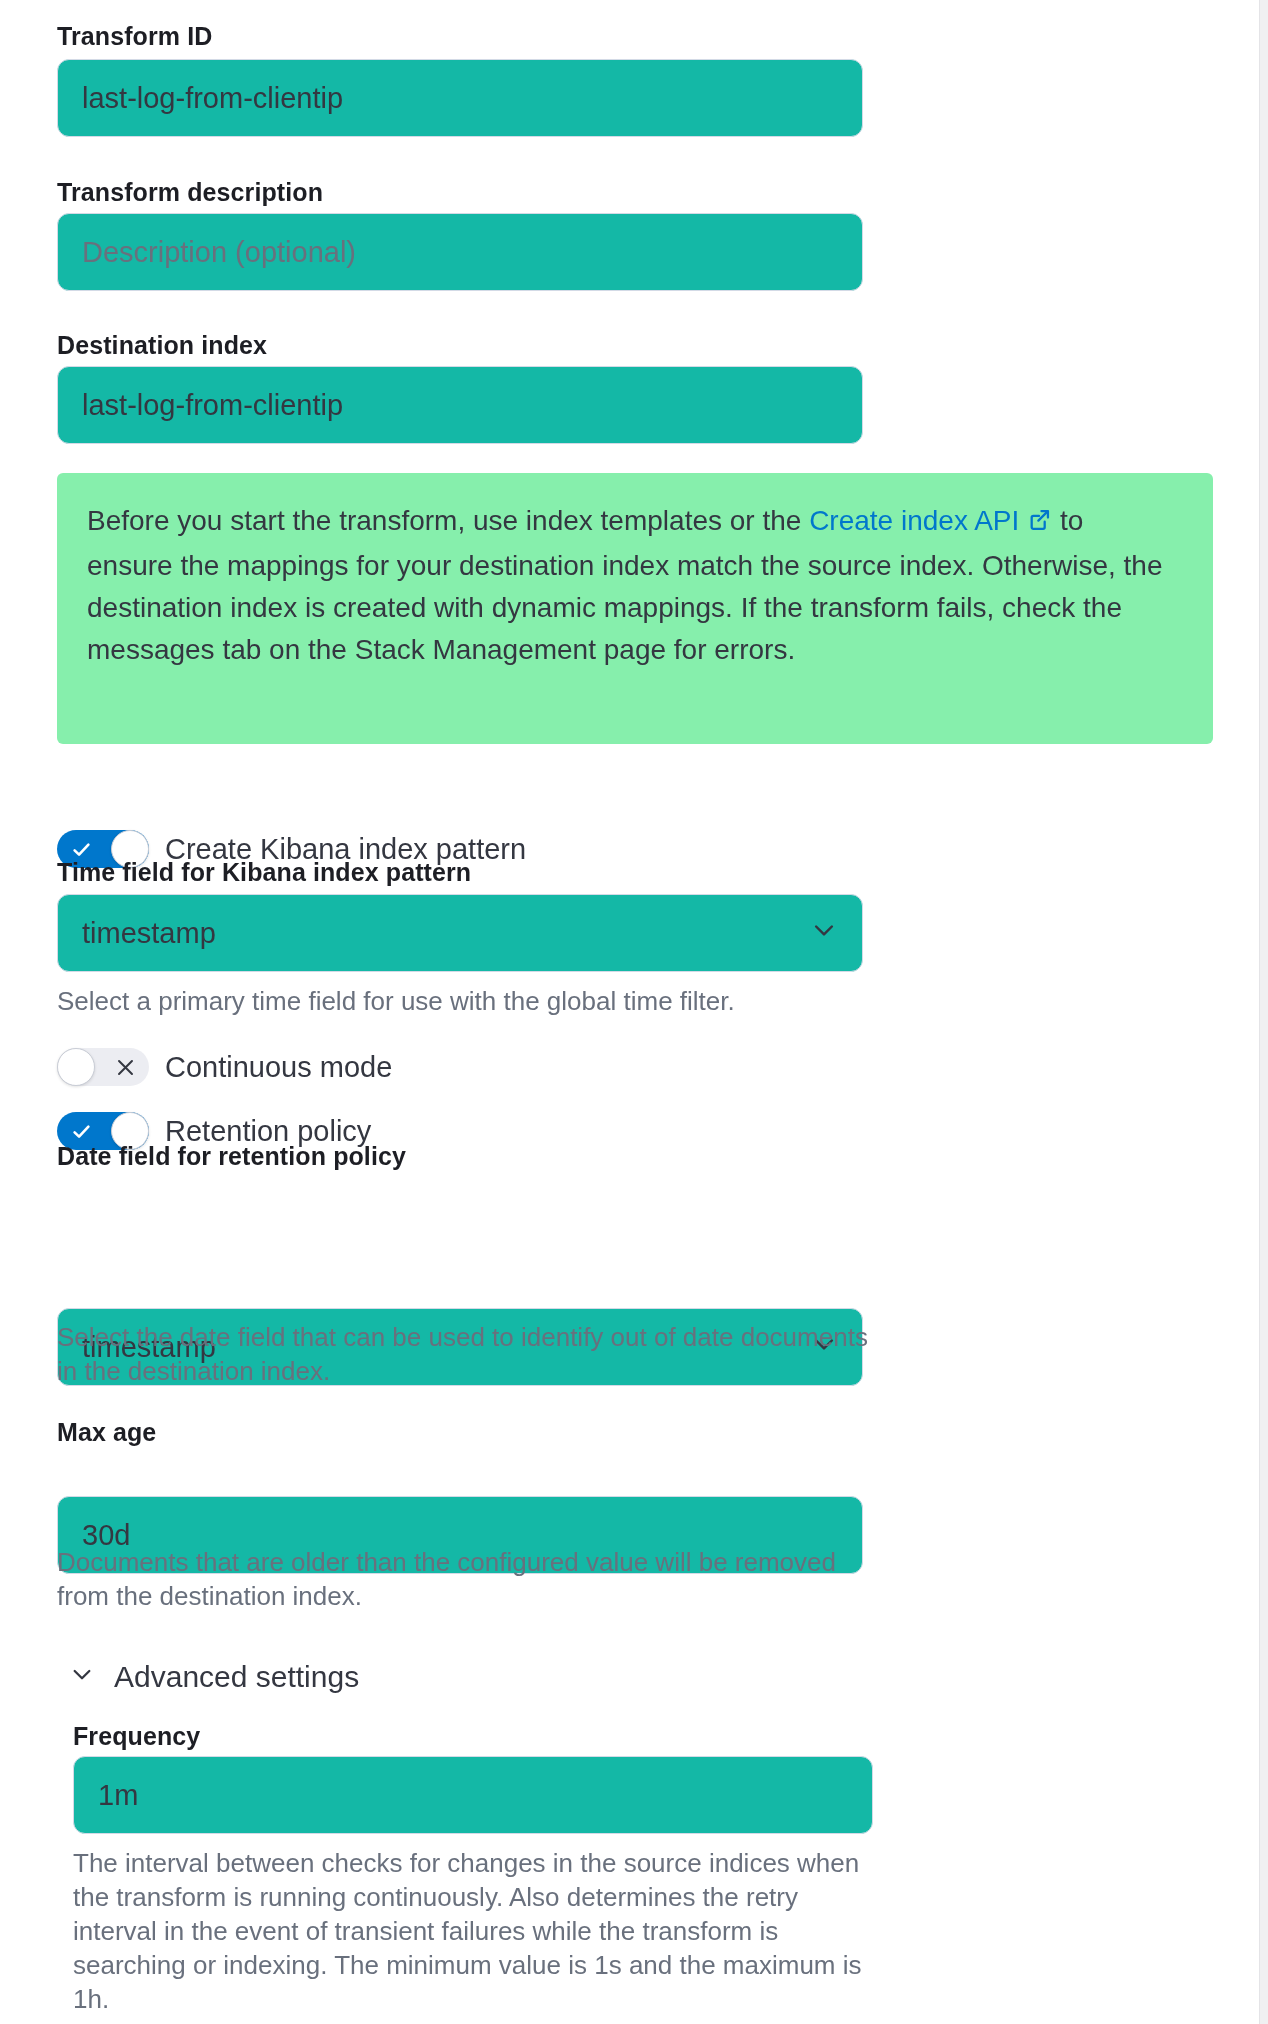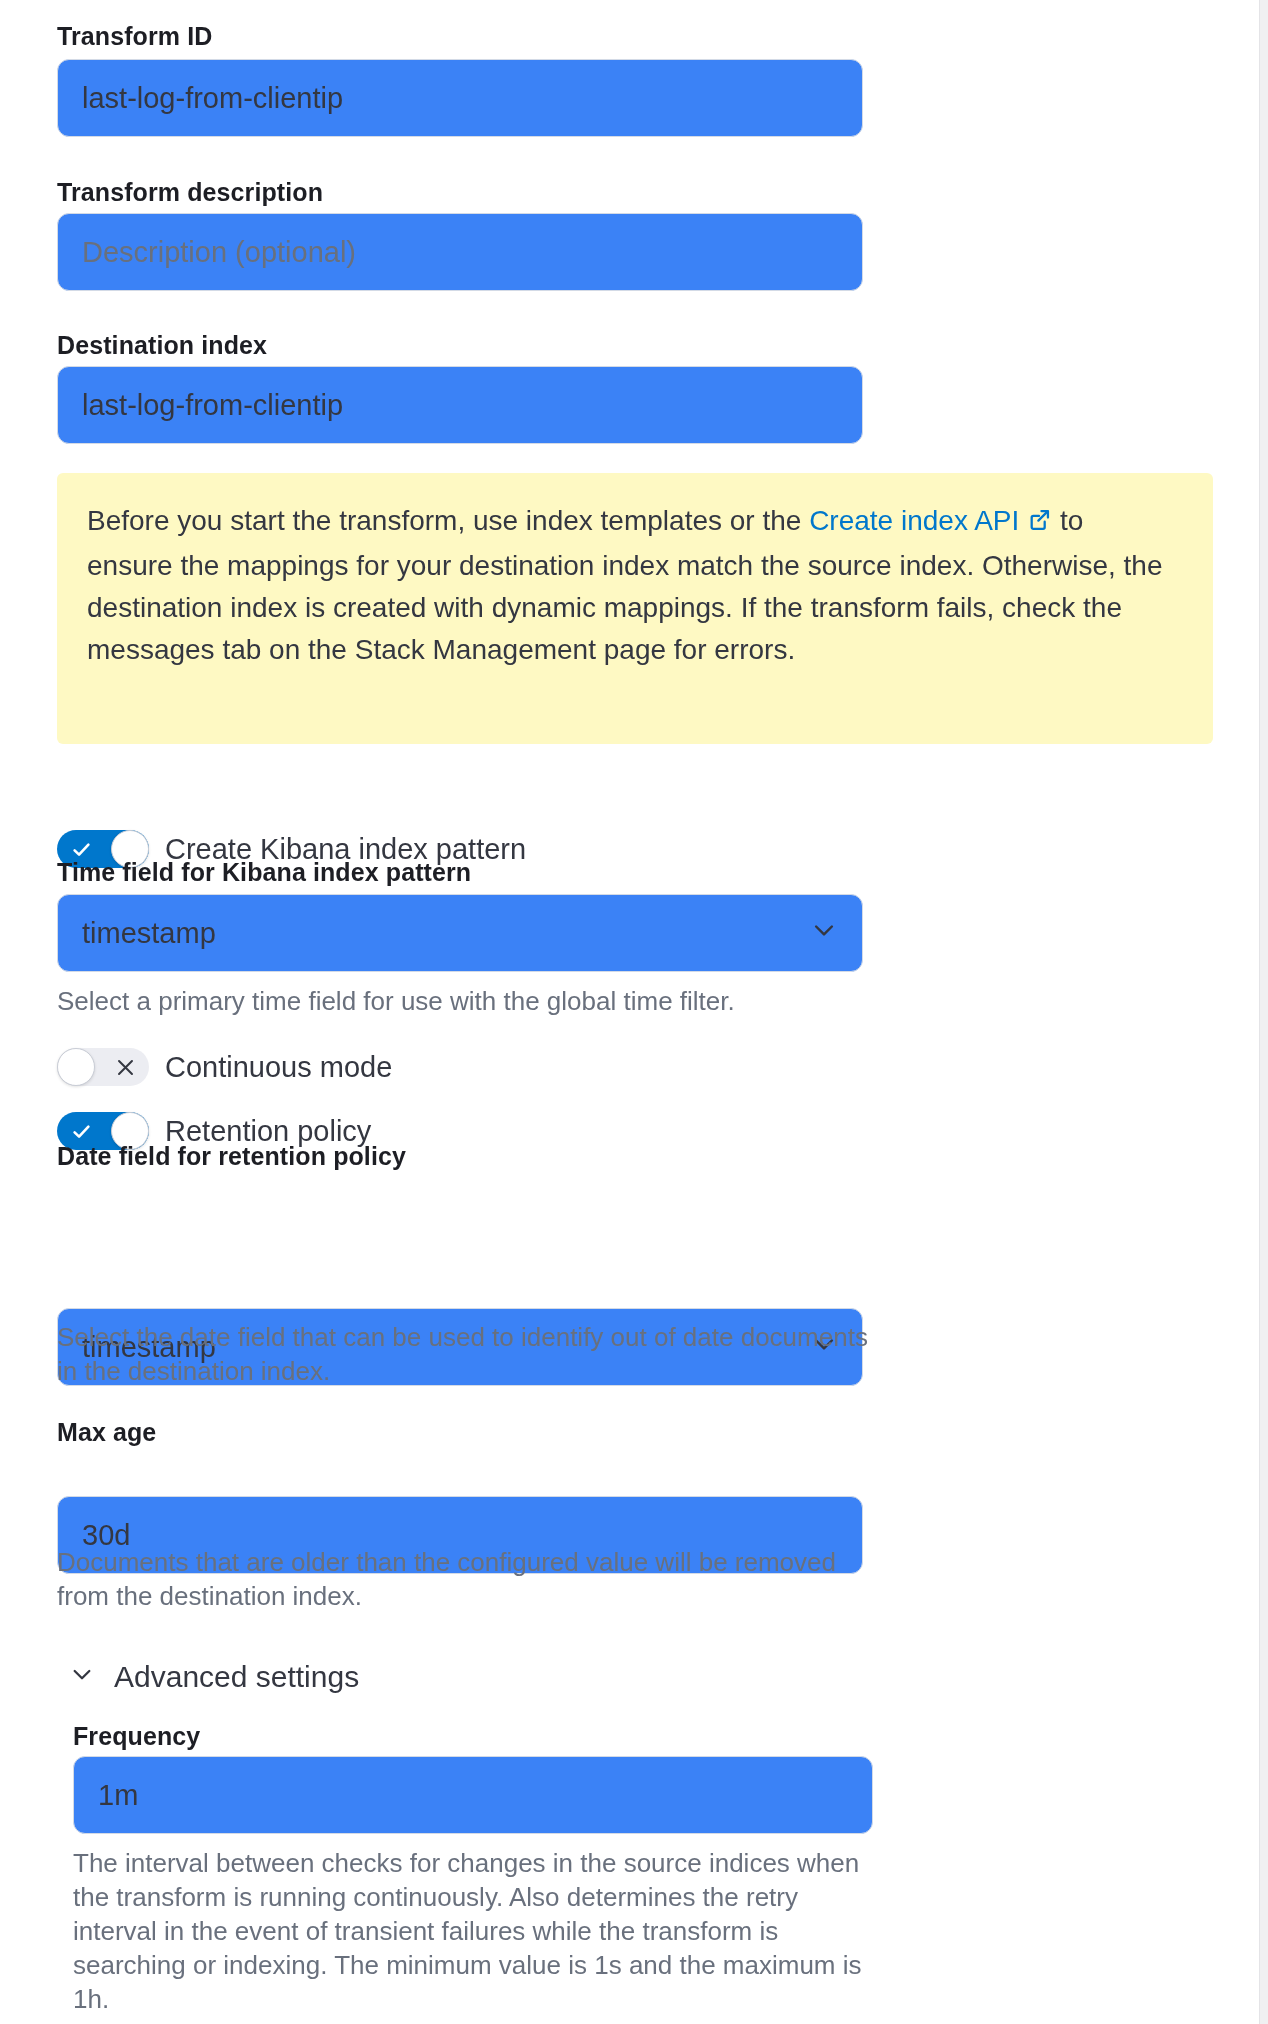--- a/index.html
+++ b/index.html
@@ -11,36 +11,36 @@
   .page{position:relative;width:1268px;height:1736px;background:#fff;}
   .content{position:absolute;left:57px;top:0;width:1156px;}
 
   .row{position:absolute;left:0;}
 
   .field-label{
     font-size:25px;font-weight:700;color:#1d1e24;line-height:32px;letter-spacing:.1px;
   }
   .text-input,.select-box{
     box-sizing:border-box;width:806px;height:78px;
-    background:#3b82f6;border:1px solid #d3dae6;border-radius:12px;
+    background:#14b8a6;border:1px solid #d3dae6;border-radius:12px;
     font-family:"Liberation Sans","DejaVu Sans",sans-serif;
     font-size:29px;color:#343741;padding:0 24px;display:flex;align-items:center;
   }
   input.text-input{display:block;padding:0 24px;outline:none;}
   input.text-input::placeholder{color:#69707d;opacity:1;}
   .select-box{position:relative;cursor:pointer;}
   .select-value{flex:1 1 auto;}
   .select-chevron{flex:0 0 auto;margin-left:16px;}
 
   .help-text{
     font-size:26px;line-height:34px;color:#69707d;max-width:820px;
   }
 
   .callout{
-    box-sizing:border-box;width:1156px;height:271px;background:#fef9c3;
+    box-sizing:border-box;width:1156px;height:271px;background:#86efac;
     border-radius:6px;padding:27px 30px;
   }
   .callout-text{
     font-size:28px;line-height:42px;color:#343741;max-width:1080px;
   }
   .callout-link{color:#0077cc;text-decoration:none;cursor:pointer;}
   .ext-icon{display:inline-block;vertical-align:-3px;margin-left:7px;}
 
   .switch-row{display:flex;align-items:center;height:44px;}
   .switch{

